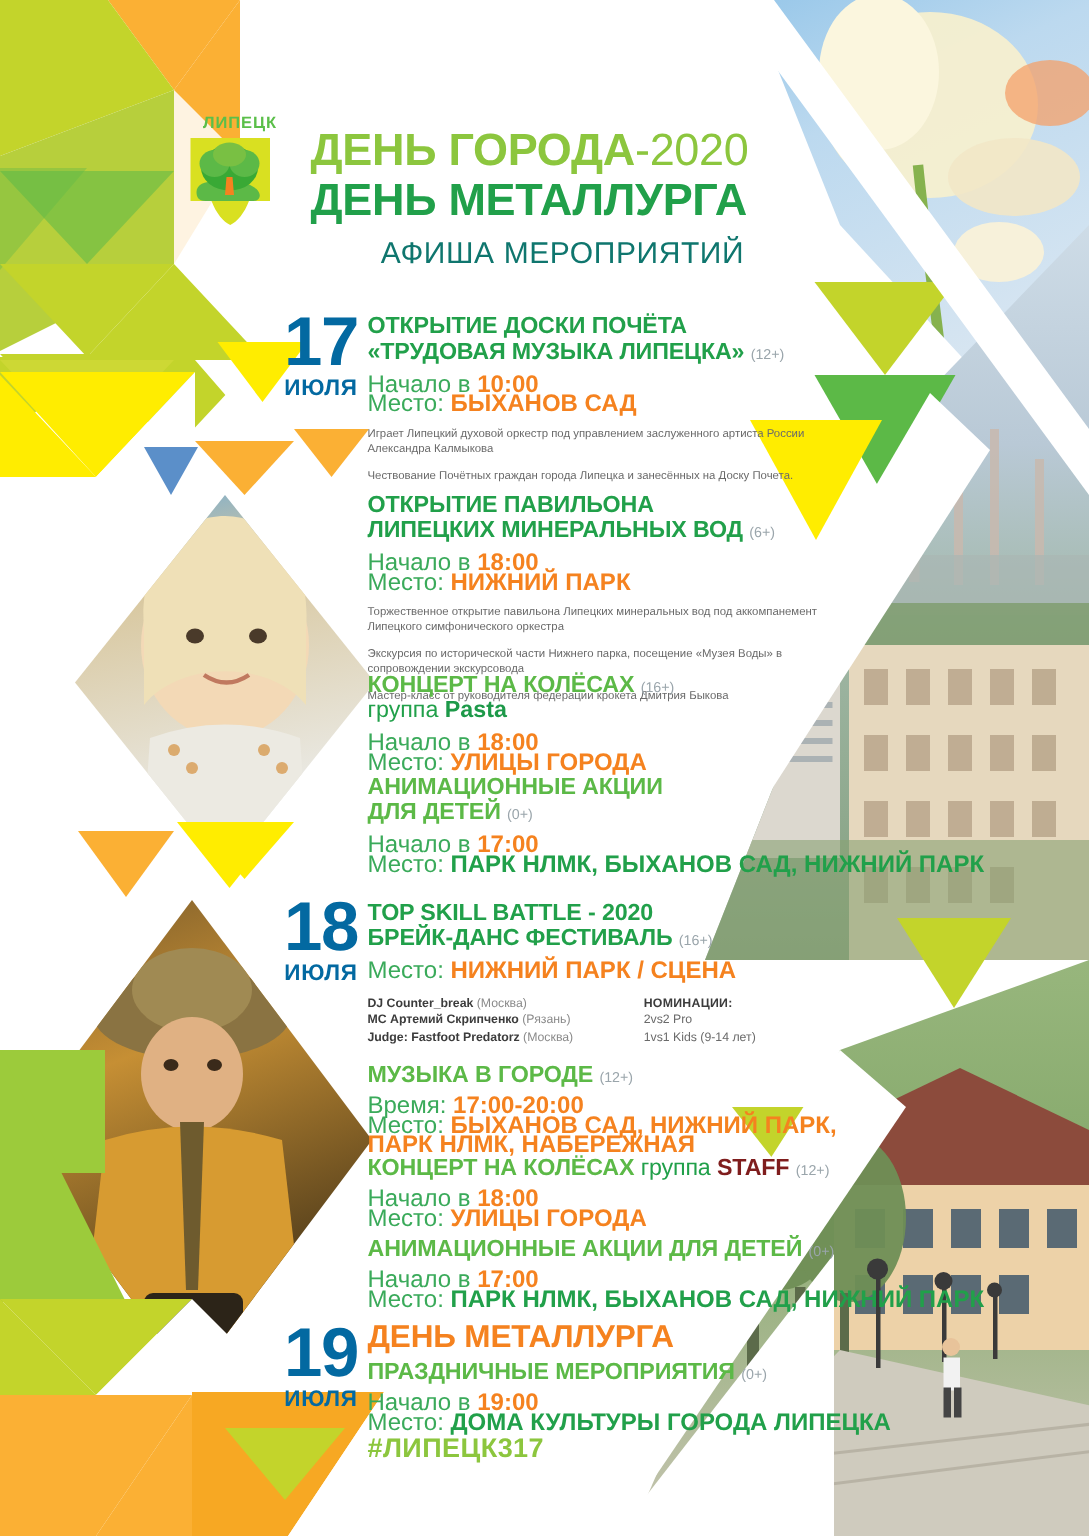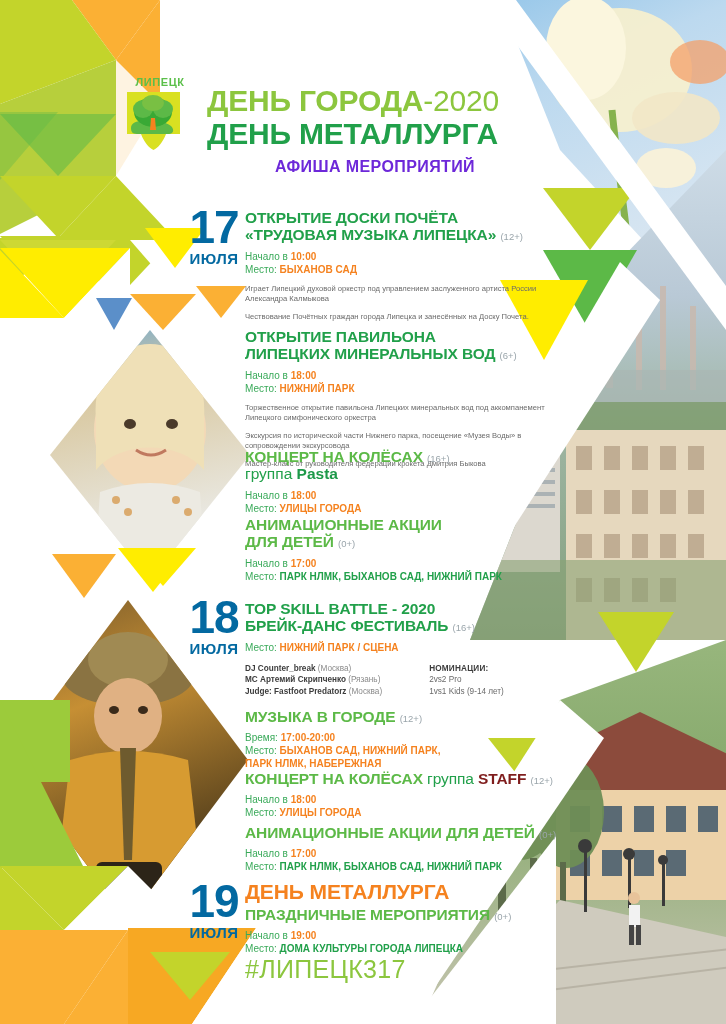--- a/index.html
+++ b/index.html
@@ -34,22 +34,22 @@
   .t-line1 {
     font-size:30px; font-weight:bold; line-height:33px;
     color:#8cc63e; letter-spacing:-0.2px; white-space:nowrap;
   }
   .t-line1 .light { font-weight:normal; color:#8cc63e; }
   .t-line2 {
     font-size:30px; font-weight:bold; line-height:33px;
     color:#21a04a; letter-spacing:-0.2px; white-space:nowrap;
   }
   .t-sub {
-    margin-top:8px; font-size:16px; font-weight:bold;
-    color:#6d28d9; letter-spacing:0.4px; text-align:center;
+    margin-top:8px; font-size:20px; font-weight:normal;
+    color:#0f766e; letter-spacing:0.4px; text-align:center;
     padding-right:54px;
   }
 
   
   .day {
     position:absolute; width:92px; text-align:center;
     color:#0369a1;
   }
   .day .num {
     font-size:46px; font-weight:bold; line-height:42px;
@@ -70,41 +70,41 @@
   .ev-title.orange { color:#f5821f; font-size:21px; }
   .age {
     font-size:9.5px; font-weight:normal; color:#9aa5ab;
     letter-spacing:0;
   }
   .ev-sub {
     font-size:15.5px; font-weight:normal; color:#21a04a;
   }
   .ev-sub b { font-weight:bold; color:#1d9949; }
 
-  .meta { margin-top:6px; font-size:10px; line-height:13px; color:#3aaa5a; }
+  .meta { margin-top:6px; font-size:16px; line-height:13px; color:#3aaa5a; }
   .meta .row { white-space:nowrap; }
   .meta .lbl { color:#3aaa5a; font-weight:normal; }
   .meta .val { font-weight:bold; color:#f5821f; }
   .meta .val.green { color:#21a04a; }
 
   .desc { margin-top:8px; font-size:7.6px; line-height:10.5px; color:#6a6a6a; }
   .desc p { margin-bottom:7px; }
 
   .two-col { margin-top:9px; display:flex; gap:16px;align-items:flex-end; }
   .col-a { font-size:8.2px; line-height:11.5px; color:#3c3c3c; }
   .col-a b { font-weight:bold; }
   .col-a .muted { color:#8a8a8a; font-weight:normal; }
   .col-div { width:1px; border-left:1px dotted #f5a35f; }
   .col-b { font-size:8.2px; line-height:11.5px; color:#3c3c3c; padding-left:14px;}
   .col-b .hd { font-weight:bold; font-size:8.2px; letter-spacing:0.2px; }
   .col-b .it { color:#6a6a6a; }
 
   .hashtag {
     position:absolute; left:245px; top:955px;
-    font-size:25px; font-weight:normal; color:#8cc63e; letter-spacing:0.3px;
+    font-size:18px; font-weight:bold; color:#8cc63e; letter-spacing:0.3px;
   }
 </style>
 </head>
 <body>
 
 <div id="poster">
 
   <svg id="bg" viewBox="0 0 726 1024">
     <defs>
 

